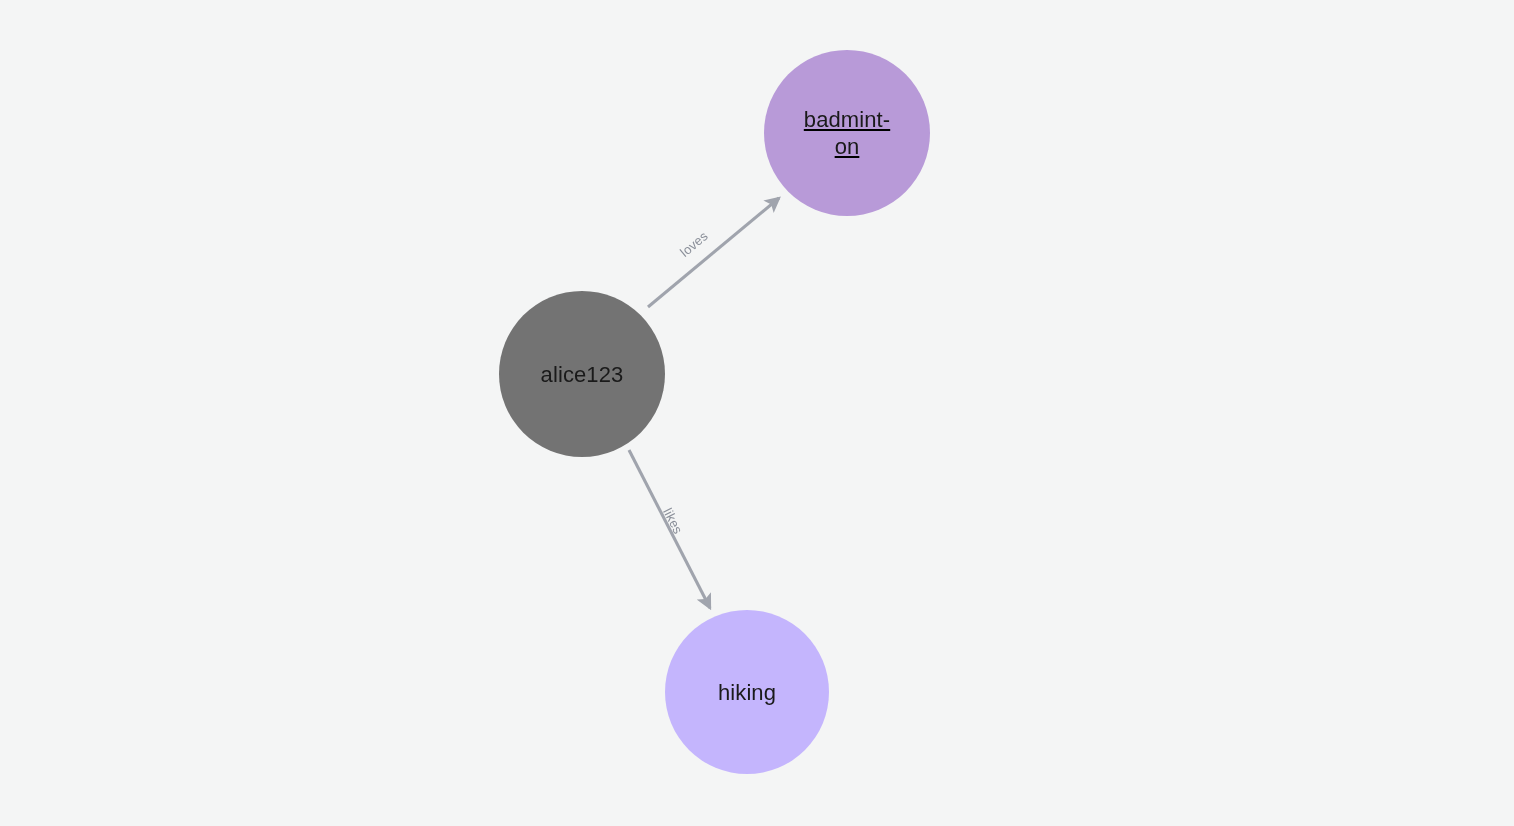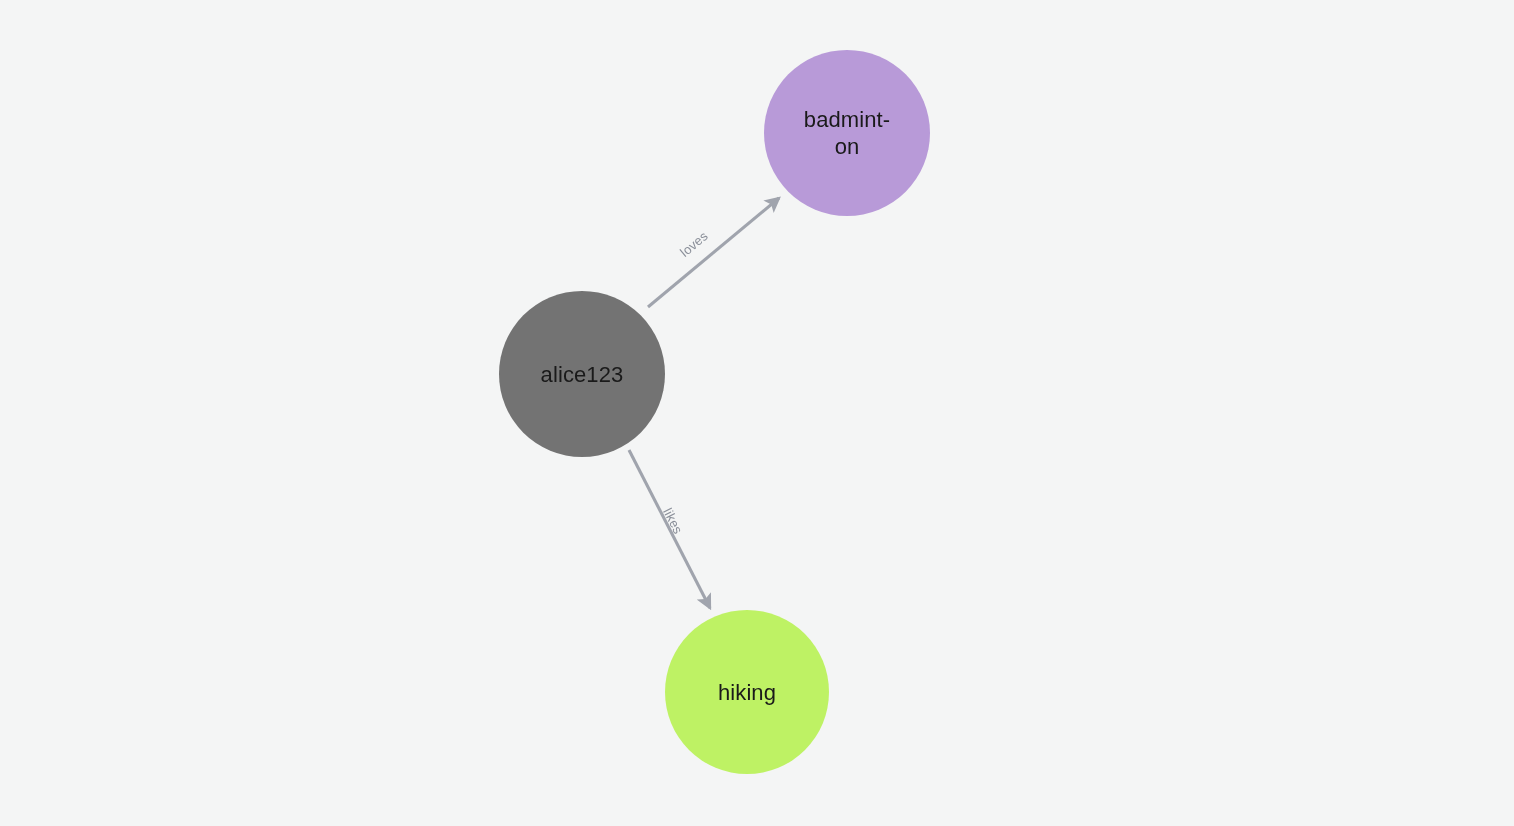--- a/index.html
+++ b/index.html
@@ -72,21 +72,21 @@
     <line class="edge-line" stroke-width="3.1" stroke-linecap="butt" marker-end="url(#arrowhead)" x1="648" y1="307" x2="779" y2="198" stroke="#a0a4ad"></line>
     <line class="edge-line" stroke-width="3.1" stroke-linecap="butt" marker-end="url(#arrowhead)" x1="629" y1="450" x2="710" y2="608" stroke="#a0a4ad"></line>
   </svg>
 
   <div class="edge-label" style="left: 694px; top: 244px; color: rgb(138, 143, 153); transform: translate(-50%, -50%) rotate(-39.8deg);">loves</div>
   <div class="edge-label" style="left: 673px; top: 521px; color: rgb(138, 143, 153); transform: translate(-50%, -50%) rotate(62.9deg);">likes</div>
 
   <div class="node" style="left: 499px; top: 291px; width: 166px; height: 166px; background: #737373;">
     <span class="node-label">alice123</span>
   </div>
-  <div class="node" style="left: 764px; top: 50px; width: 166px; height: 166px; background: rgb(184, 154, 216);">
+  <div class="node" style="left: 764px; top: 50px; width: 166px; height: 166px; background: rgb(184, 154, 216); text-decoration: underline;">
     <span class="node-label">badmint-
 on</span>
   </div>
-  <div class="node" style="left: 665px; top: 610px; width: 164px; height: 164px; background: #bef264;">
+  <div class="node" style="left: 665px; top: 610px; width: 164px; height: 164px; background: #c4b5fd;">
     <span class="node-label">hiking</span>
   </div>
 
 </div>
 
 </body></html>

